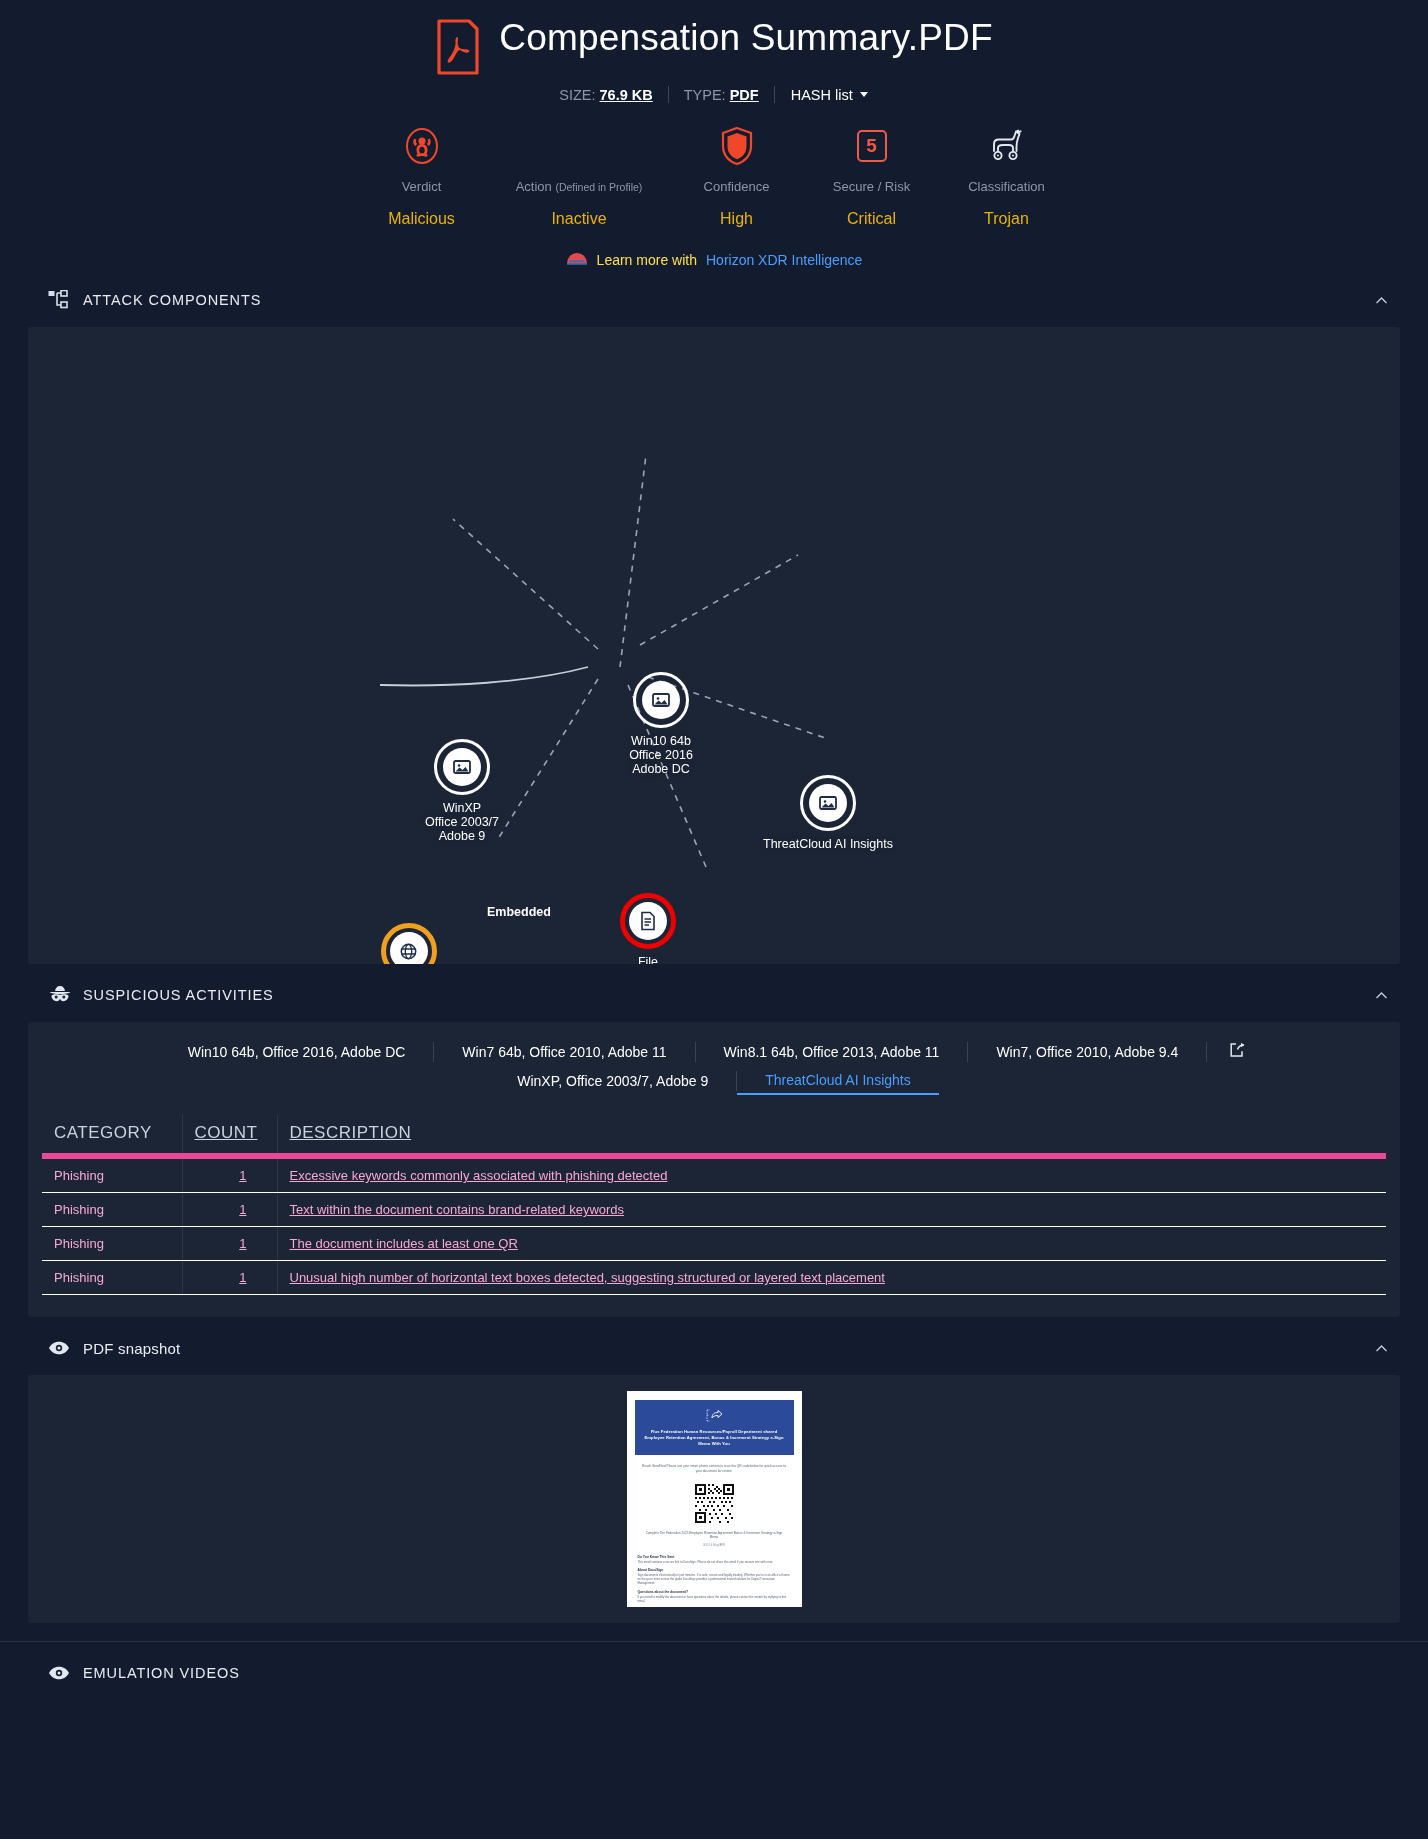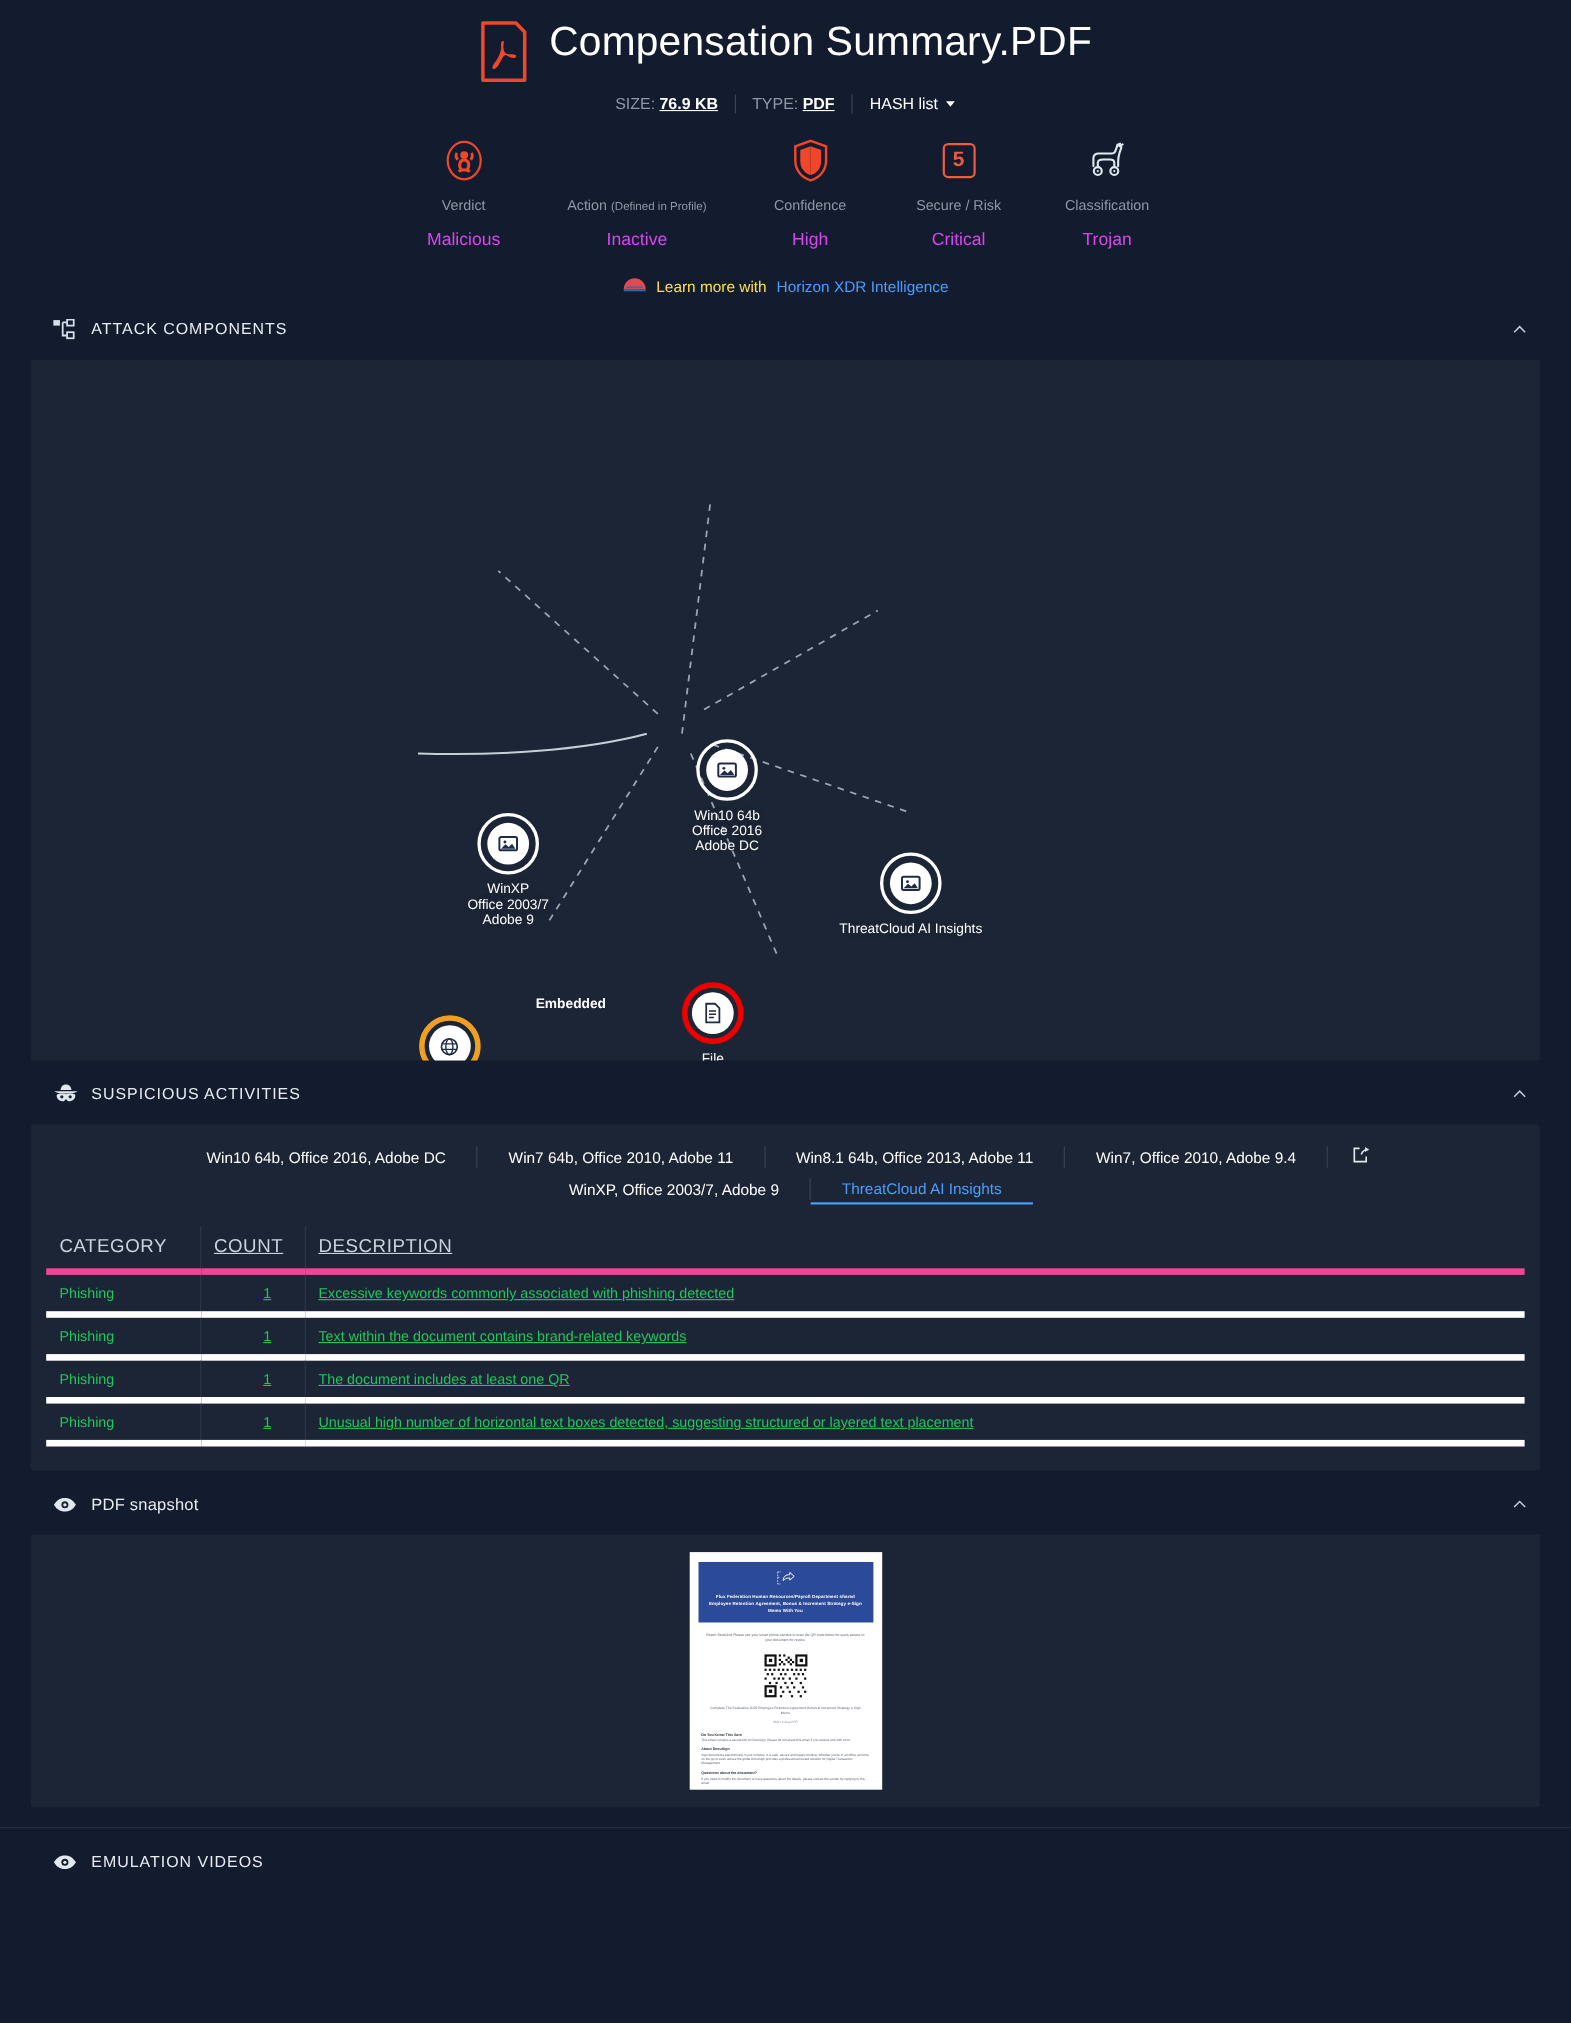--- a/index.html
+++ b/index.html
@@ -43,21 +43,21 @@
   .verdict-strip {
     margin-top: 20px; display: flex; justify-content: center;
     align-items: flex-start; gap: 0px;
   }
   .vcell { width: 135px; text-align: center; }
   .vicon { height: 46px; display: flex; align-items: center; justify-content: center; }
   .vlabel {
     margin-top: 10px; font-size: 13px; color: #8d97a8; white-space: nowrap;
   }
   .vlabel .sub { font-size: 10.5px; color: #8d97a8; }
-  .vvalue { margin-top: 16px; font-size: 16px; color: #d946ef; }
+  .vvalue { margin-top: 16px; font-size: 16px; color: #eab308; }
 
   .risk-box {
     width: 30px; height: 32px; border: 2px solid #f05a41; border-radius: 5px;
     display: flex; align-items: center; justify-content: center;
     color: #f05a41; font-size: 19px; font-weight: bold;
   }
 
   
   .learn-row {
     margin-top: 22px; display: flex; align-items: center; justify-content: center;
@@ -126,21 +126,21 @@
   
   .table-wrap { padding: 14px 14px 22px 14px; }
   table.sa { width: 100%; border-collapse: collapse; font-size: 13px; }
   table.sa th {
     text-align: left; font-weight: normal; color: #c9d2de; font-size: 17px;
     letter-spacing: 0.5px; padding: 8px 12px 10px 12px;
     border-bottom: 6px solid #ec4899;
   }
   table.sa th.c-count { text-align: left; }
   table.sa td {
-    padding: 9px 12px; color: #22c55e; border-bottom: 6px solid #ffffff;
+    padding: 9px 12px; color: #f9a8d4; border-bottom: 1px solid #ffffff;
     font-size: 13px;
   }
   table.sa td.num { text-align: right; padding-right: 30px; }
   table.sa th.sep, table.sa td.sep { border-left: 1px solid #2c374a; text-decoration: underline; }
   .col-cat { width: 140px; }
   .col-cnt { width: 95px; }
 
   
   .snap-body {
     height: 248px; display: flex; align-items: center; justify-content: center;

